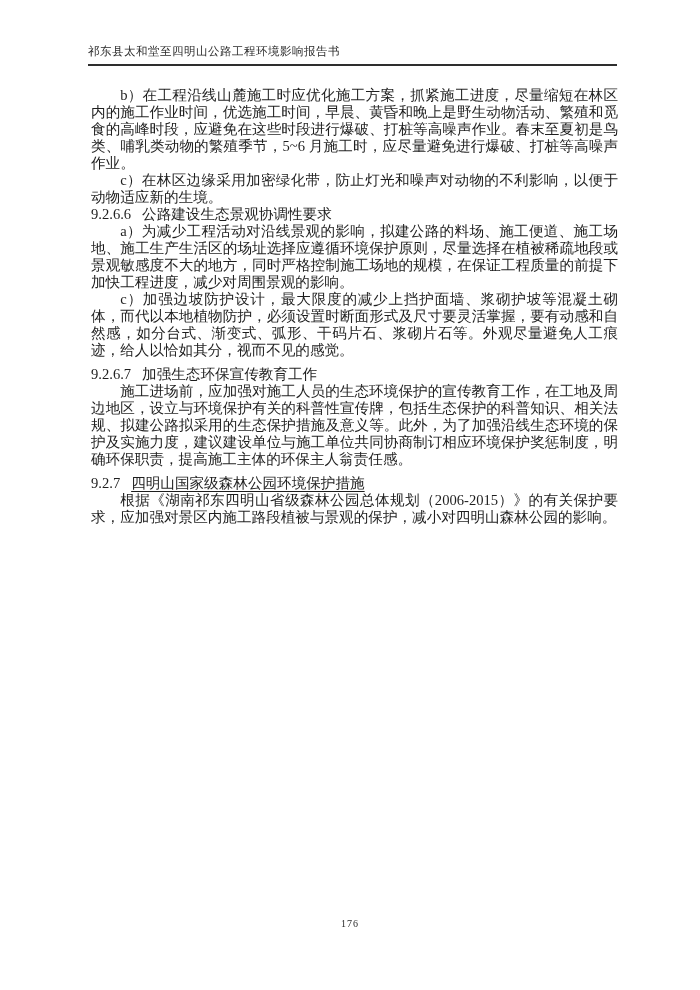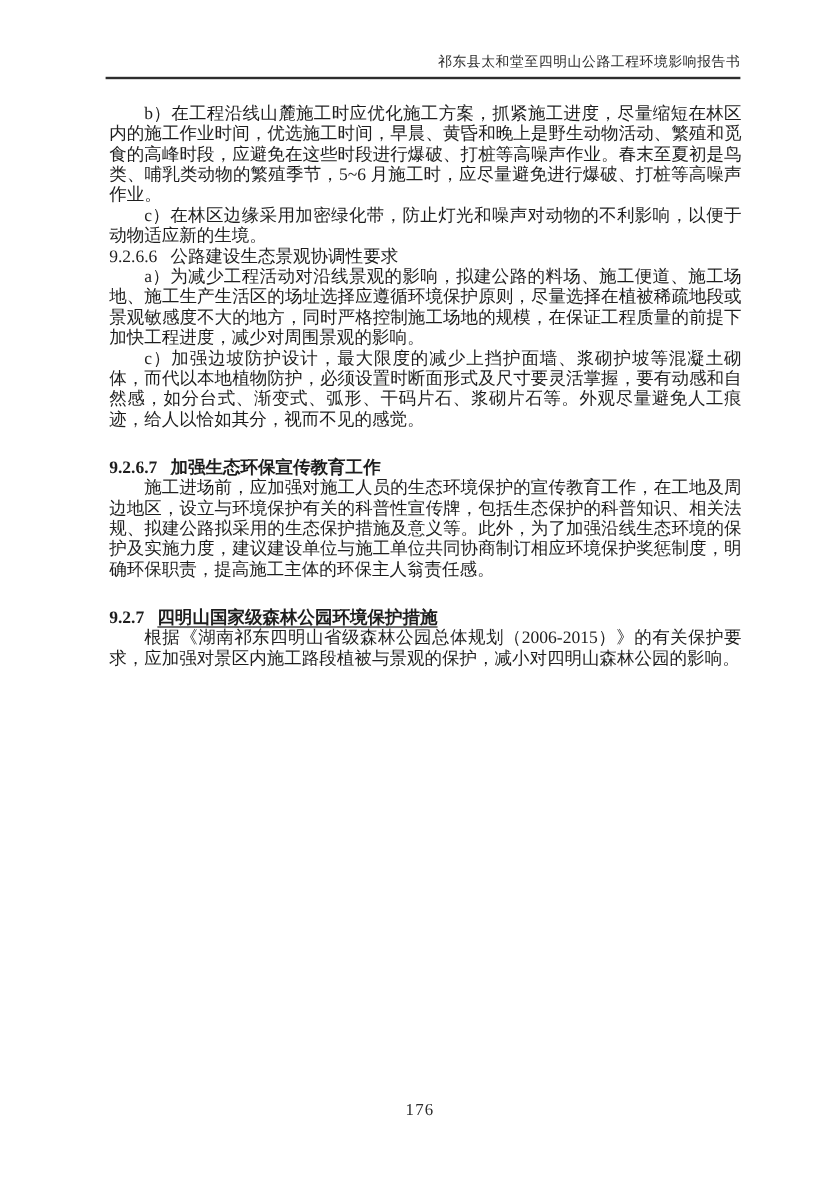--- a/index.html
+++ b/index.html
@@ -10,21 +10,20 @@
     position: relative;
     font-family: "Liberation Serif", "DejaVu Serif", serif;
     color: #1e1e1e;
     overflow: hidden;
   }
   .page-header {
     position: absolute;
     top: 44px;
     left: 88px;
     width: 529px;
-    text-align: right;
     font-size: 11.5px;
     letter-spacing: 0.5px;
     color: #2b2b2b;
     padding-bottom: 5px;
     border-bottom: 2px solid #2e2e2e;
   }
   .document-body {
     position: absolute;
     top: 87px;
     left: 91px;
@@ -39,32 +38,32 @@
     text-indent: 2em;
     word-break: break-all;
   }
   .heading {
     margin: 0;
     text-indent: 0;
     text-align: left;
     word-break: break-all;
   }
   .heading .num { margin-right: 0.75em; }
-  .heading.mt { margin-top: 23px; font-weight: bold; }
+  .heading.mt { margin-top: 7px; }
   .heading.underlined .title {
     text-decoration: underline;
     text-underline-offset: 3px;
   }
   .page-footer {
     position: absolute;
     top: 918px;
     left: 0;
     width: 700px;
     text-align: center;
-    font-size: 14px;
+    font-size: 10px;
     letter-spacing: 1px;
     color: #2b2b2b;
   }
 </style>
 </head>
 <body>
 
 <div class="page-header">
   <span>祁东县太和堂至四明山公路工程环境影响报告书</span>
 </div>

